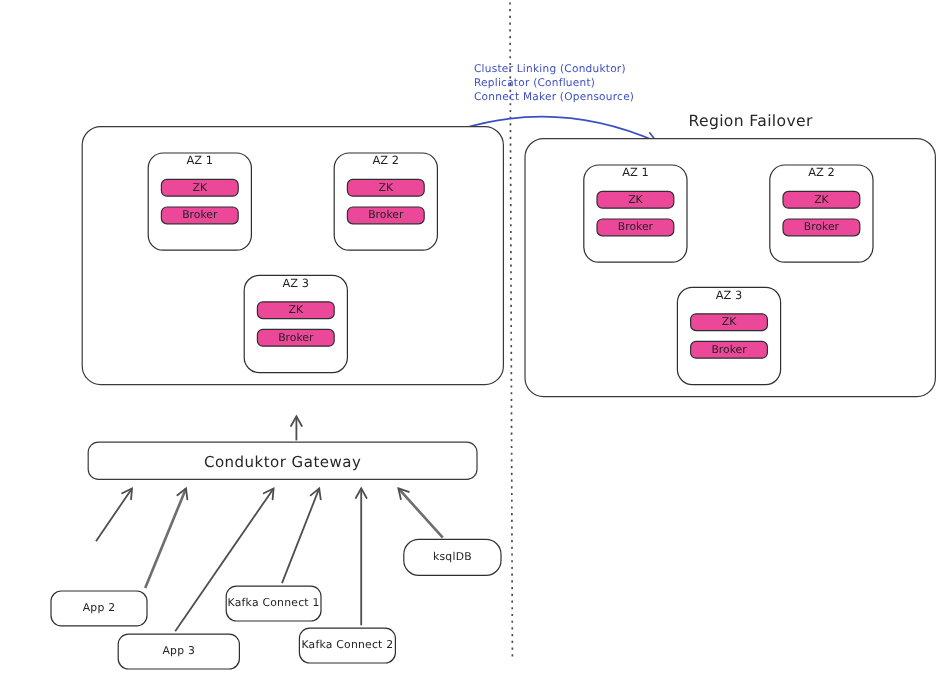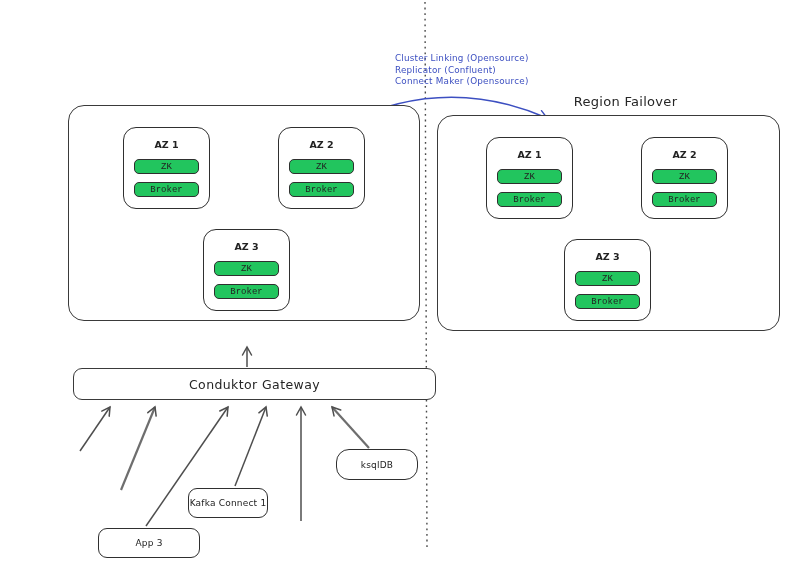--- a/index.html
+++ b/index.html
@@ -23,31 +23,31 @@
   .region-box{
     position:relative;border:1.6px solid #3a3a3a;border-radius:16px;
     background:#ffffff;
   }
 
   
   .az{
     position:absolute;width:87px;height:82px;
     border:1.4px solid #2f2f2f;border-radius:13px;background:#ffffff;
   }
-  .az-title{text-align:center;font-size:9.5px;line-height:13px;margin-top:10px;color:#222;font-weight:bold;}
+  .az-title{text-align:center;font-size:9.5px;line-height:13px;margin-top:0;color:#222;}
   .node{
     width:65px;height:15px;margin:8px auto 0 auto;
     border:1.2px solid #2f2f2f;border-radius:5px;
     font-size:9px;display:flex;align-items:center;justify-content:center;
-    color:#222;background:#22c55e;font-family:Liberation Mono, monospace;
+    color:#222;background:#ec4899;
   }
 
   
   .gateway{
-    position:absolute;left:73px;top:368px;width:363px;height:32px;
+    position:absolute;left:73px;top:368px;width:325px;height:32px;
     border:1.5px solid #3a3a3a;border-radius:9px;background:#fff;
     display:flex;align-items:center;justify-content:center;
     font-size:12.5px;letter-spacing:.4px;color:#262626;
   }
 
   
   .client{
     position:absolute;border:1.4px solid #2f2f2f;border-radius:9px;background:#fff;
     display:flex;align-items:center;justify-content:center;
     font-size:9px;color:#222;letter-spacing:.2px;
@@ -83,21 +83,21 @@
 
     <line x1="80" y1="451" x2="110" y2="407" stroke="#4e4e4e" stroke-width="1.5" marker-end="url(#ah-dark)"></line>
     <line x1="121" y1="490" x2="155" y2="407" stroke="#6e6e6e" stroke-width="2.2" marker-end="url(#ah-dark)"></line>
     <line x1="146" y1="526" x2="228" y2="407" stroke="#4e4e4e" stroke-width="1.5" marker-end="url(#ah-dark)"></line>
     <line x1="235" y1="486" x2="266" y2="407" stroke="#4e4e4e" stroke-width="1.5" marker-end="url(#ah-dark)"></line>
     <line x1="301" y1="521" x2="301" y2="407" stroke="#4e4e4e" stroke-width="1.5" marker-end="url(#ah-dark)"></line>
     <line x1="369" y1="448" x2="332" y2="407" stroke="#6e6e6e" stroke-width="2.2" marker-end="url(#ah-dark)"></line>
   </svg>
 
   <div class="replication-label">
-    <div>Cluster Linking (Opensource)</div>
+    <div>Cluster Linking (Conduktor)</div>
     <div>Replicator (Confluent)</div>
     <div>Connect Maker (Opensource)</div>
   </div>
 
   <div class="region-wrap" style="left:68px;top:105px;width:352px;">
     <div class="region-box" style="width:352px;height:216px;">
 
       <div class="az" style="left:54px;top:21px;">
         <div class="az-title">AZ 1</div>
         <div class="node">ZK</div>
@@ -141,23 +141,29 @@
         <div class="node">Broker</div>
       </div>
 
     </div>
   </div>
 
   <div class="gateway">
     <span>Conduktor Gateway</span>
   </div>
 
+  <div class="client" style="left:42px;top:492px;width:81px;height:30px;">
+    <span>App 2</span>
+  </div>
   <div class="client" style="left:98px;top:528px;width:102px;height:30px;">
     <span>App 3</span>
   </div>
   <div class="client" style="left:188px;top:488px;width:80px;height:30px;">
     <span>Kafka Connect 1</span>
+  </div>
+  <div class="client" style="left:249px;top:523px;width:81px;height:30px;">
+    <span>Kafka Connect 2</span>
   </div>
   <div class="client" style="left:336px;top:449px;width:82px;height:31px;border-radius:13px;">
     <span>ksqlDB</span>
   </div>
 
 </div>
 
 </body></html>

